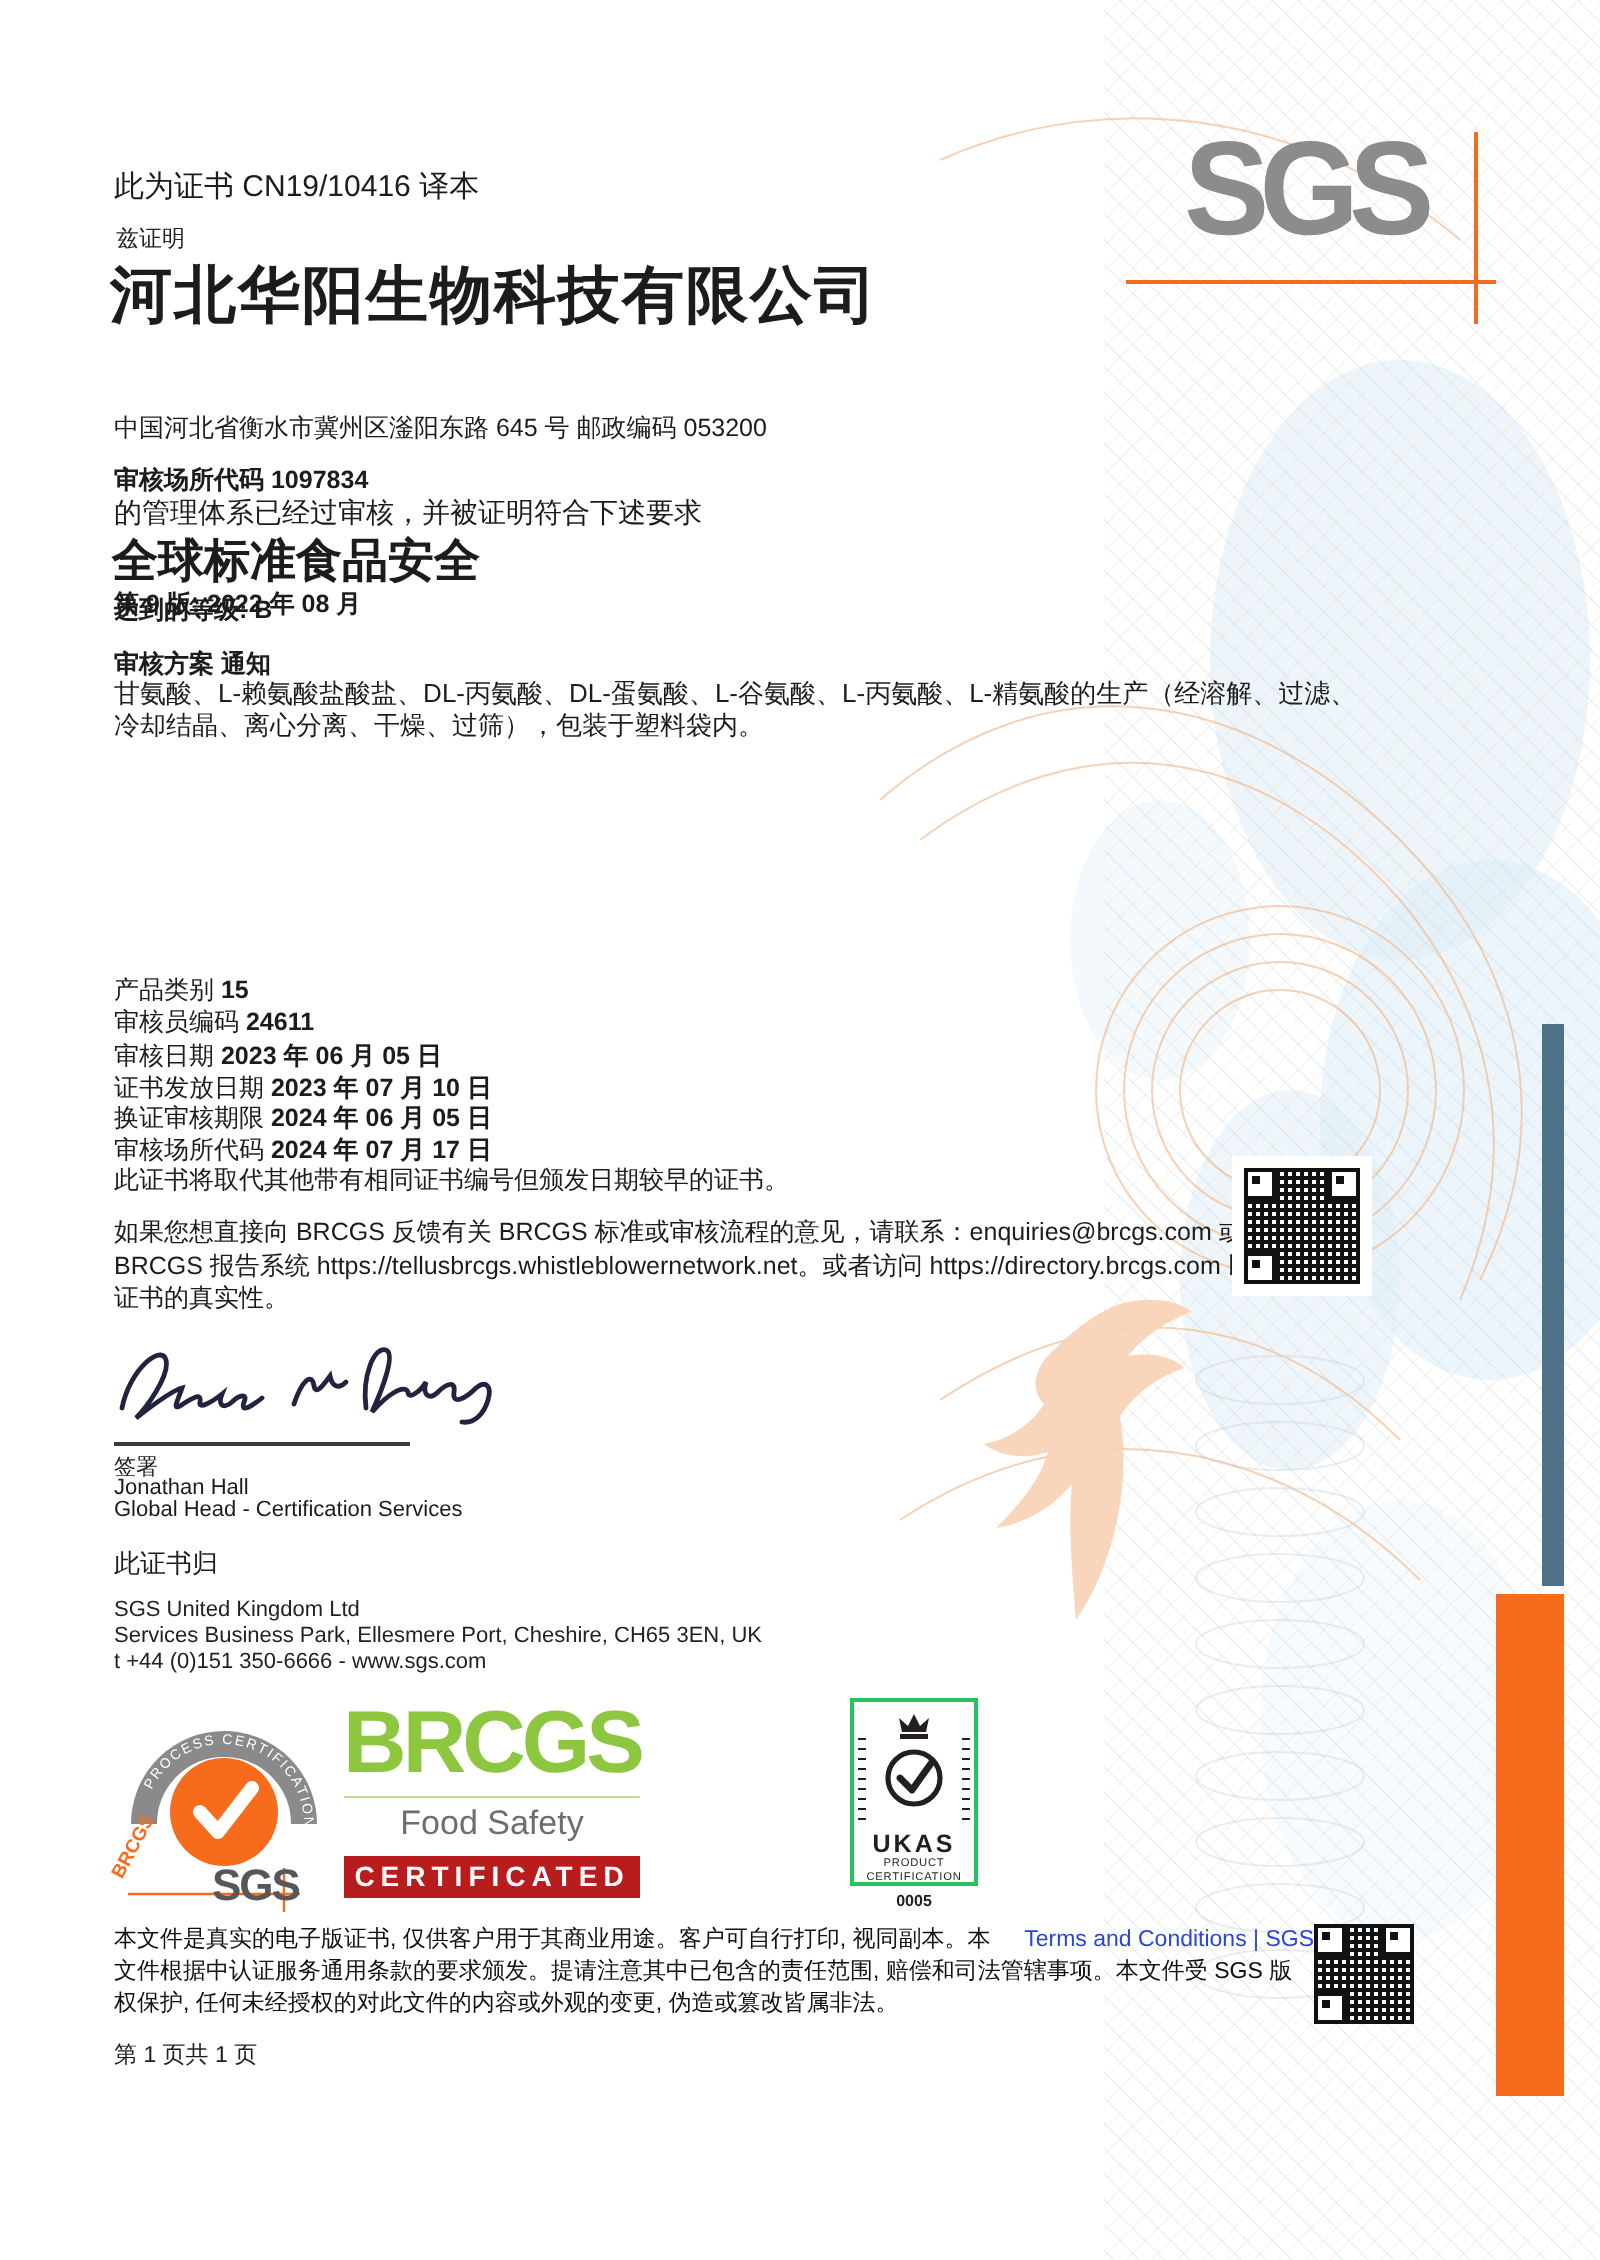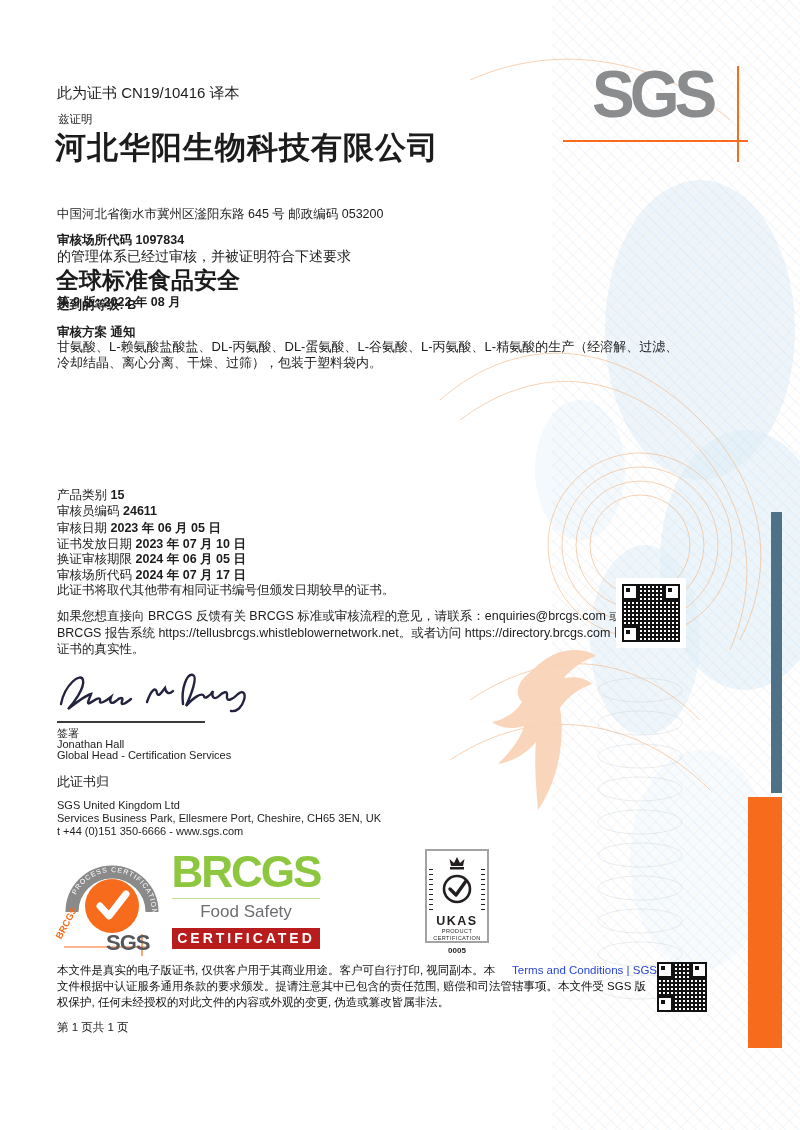--- a/index.html
+++ b/index.html
@@ -43,21 +43,21 @@
   
   .badge-wrap{position:absolute;left:50px;top:846px;width:120px;height:112px;}
   .brcgs-wrap{position:absolute;left:170px;top:850px;width:152px;height:104px;text-align:center;}
   .brcgs-brand{font-size:44px;font-weight:700;color:#8dc63f;letter-spacing:-2px;line-height:1;
                font-family:"Liberation Sans",sans-serif;}
   .brcgs-rule{margin:4px auto 3px auto;width:148px;height:1px;background:#bfe08e;}
   .brcgs-sub{font-size:17px;color:#6d6e71;margin-bottom:6px;}
   .brcgs-banner{width:148px;height:21px;margin:0 auto;background:#b91c1c;color:#fff;
                 font-size:14px;font-weight:700;letter-spacing:3px;line-height:21px;}
   .ukas-wrap{position:absolute;left:424px;top:849px;width:66px;text-align:center;}
-  .ukas-box{width:60px;height:90px;border:2px solid #a3a3a3;background:#fff;margin:0 auto;
+  .ukas-box{width:60px;height:90px;border:2px solid #22c55e;background:#fff;margin:0 auto;
             position:relative;}
   .ukas-ticks{position:absolute;top:18px;width:4px;height:42px;
               background:repeating-linear-gradient(180deg,#231f20 0 1px,transparent 1px 5px);}
   .ukas-brand{font-size:12.5px;font-weight:700;letter-spacing:1.5px;color:#231f20;margin-top:1px;}
   .ukas-line{font-size:5.6px;letter-spacing:.4px;color:#231f20;line-height:6.5px;}
   .ukas-num{font-size:8px;font-weight:700;margin-top:3px;color:#231f20;}
   
   .qr{background:
       repeating-linear-gradient(0deg,#111 0 2px,transparent 2px 4px),
       repeating-linear-gradient(90deg,#111 0 2px,transparent 2px 4px);

